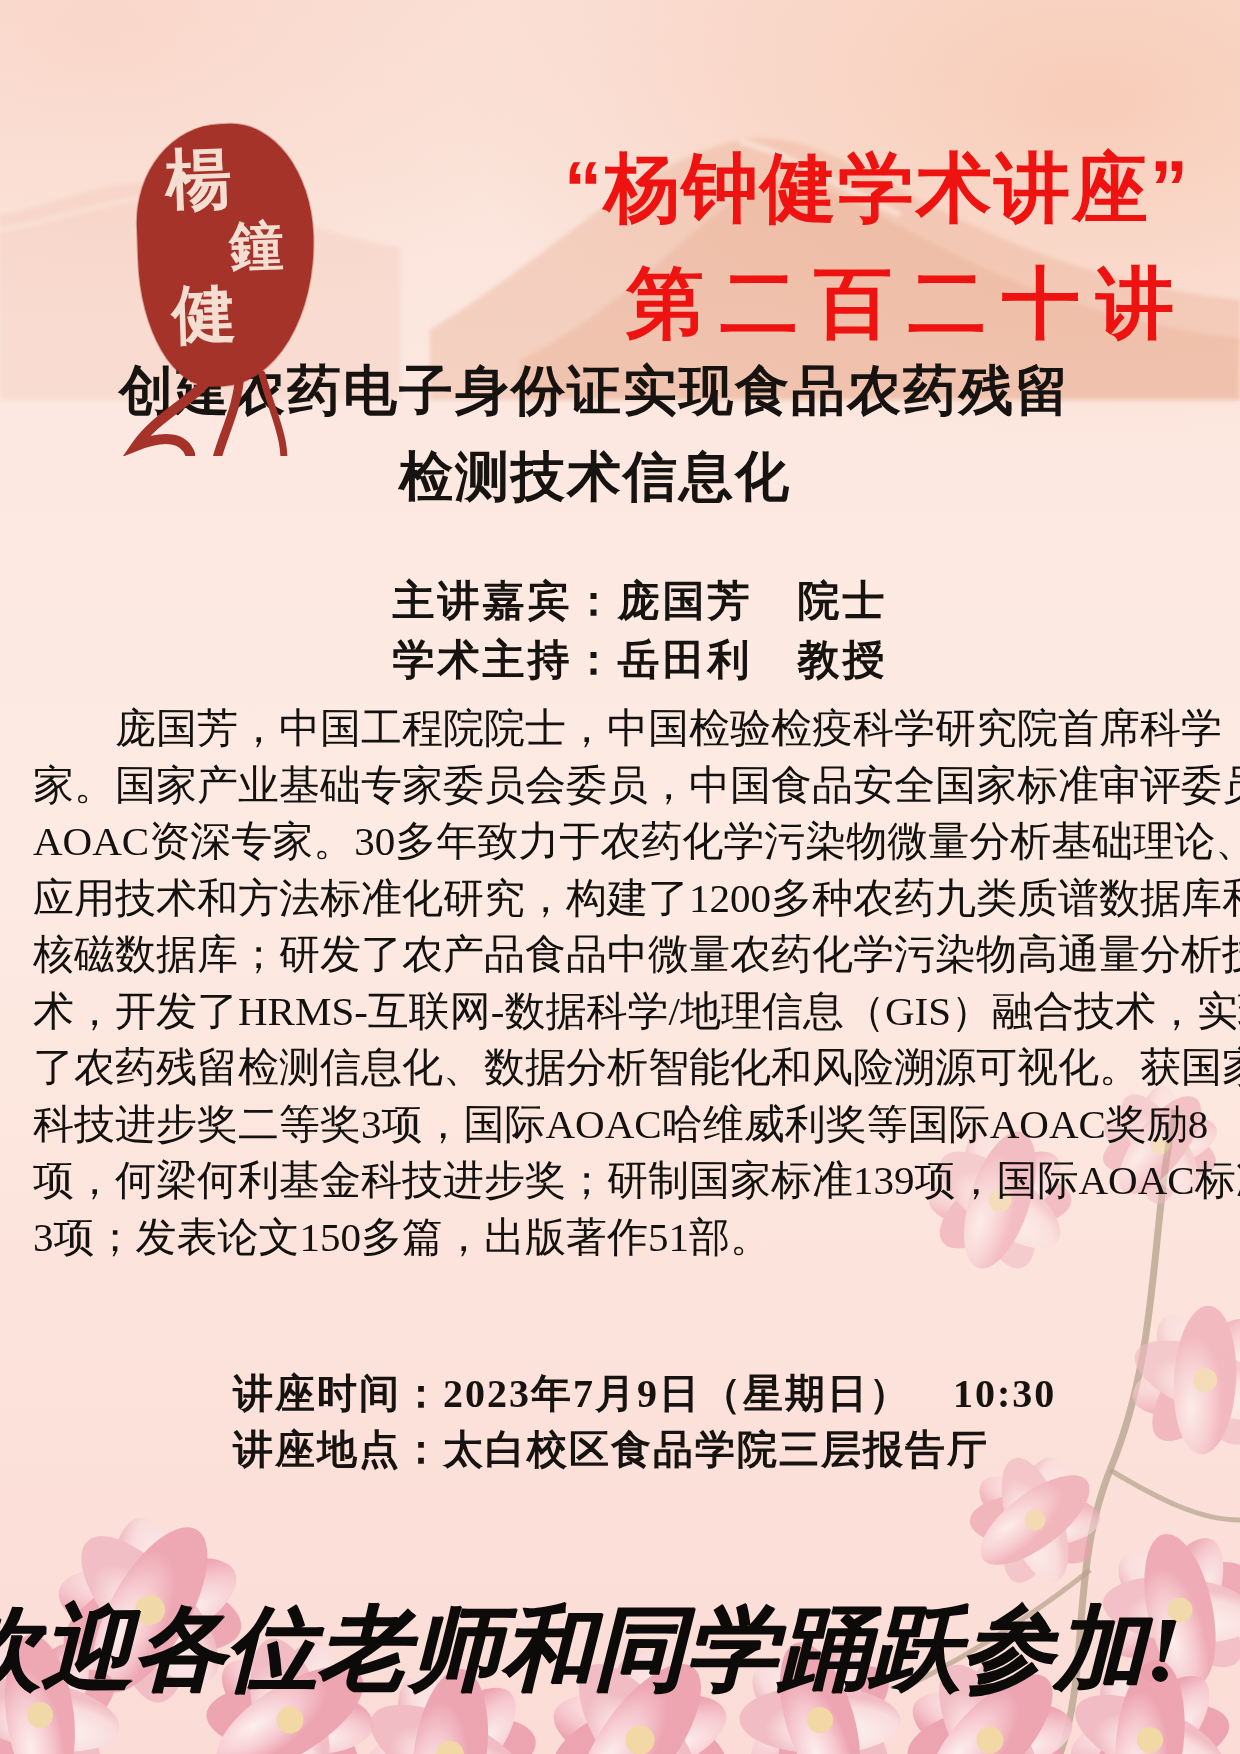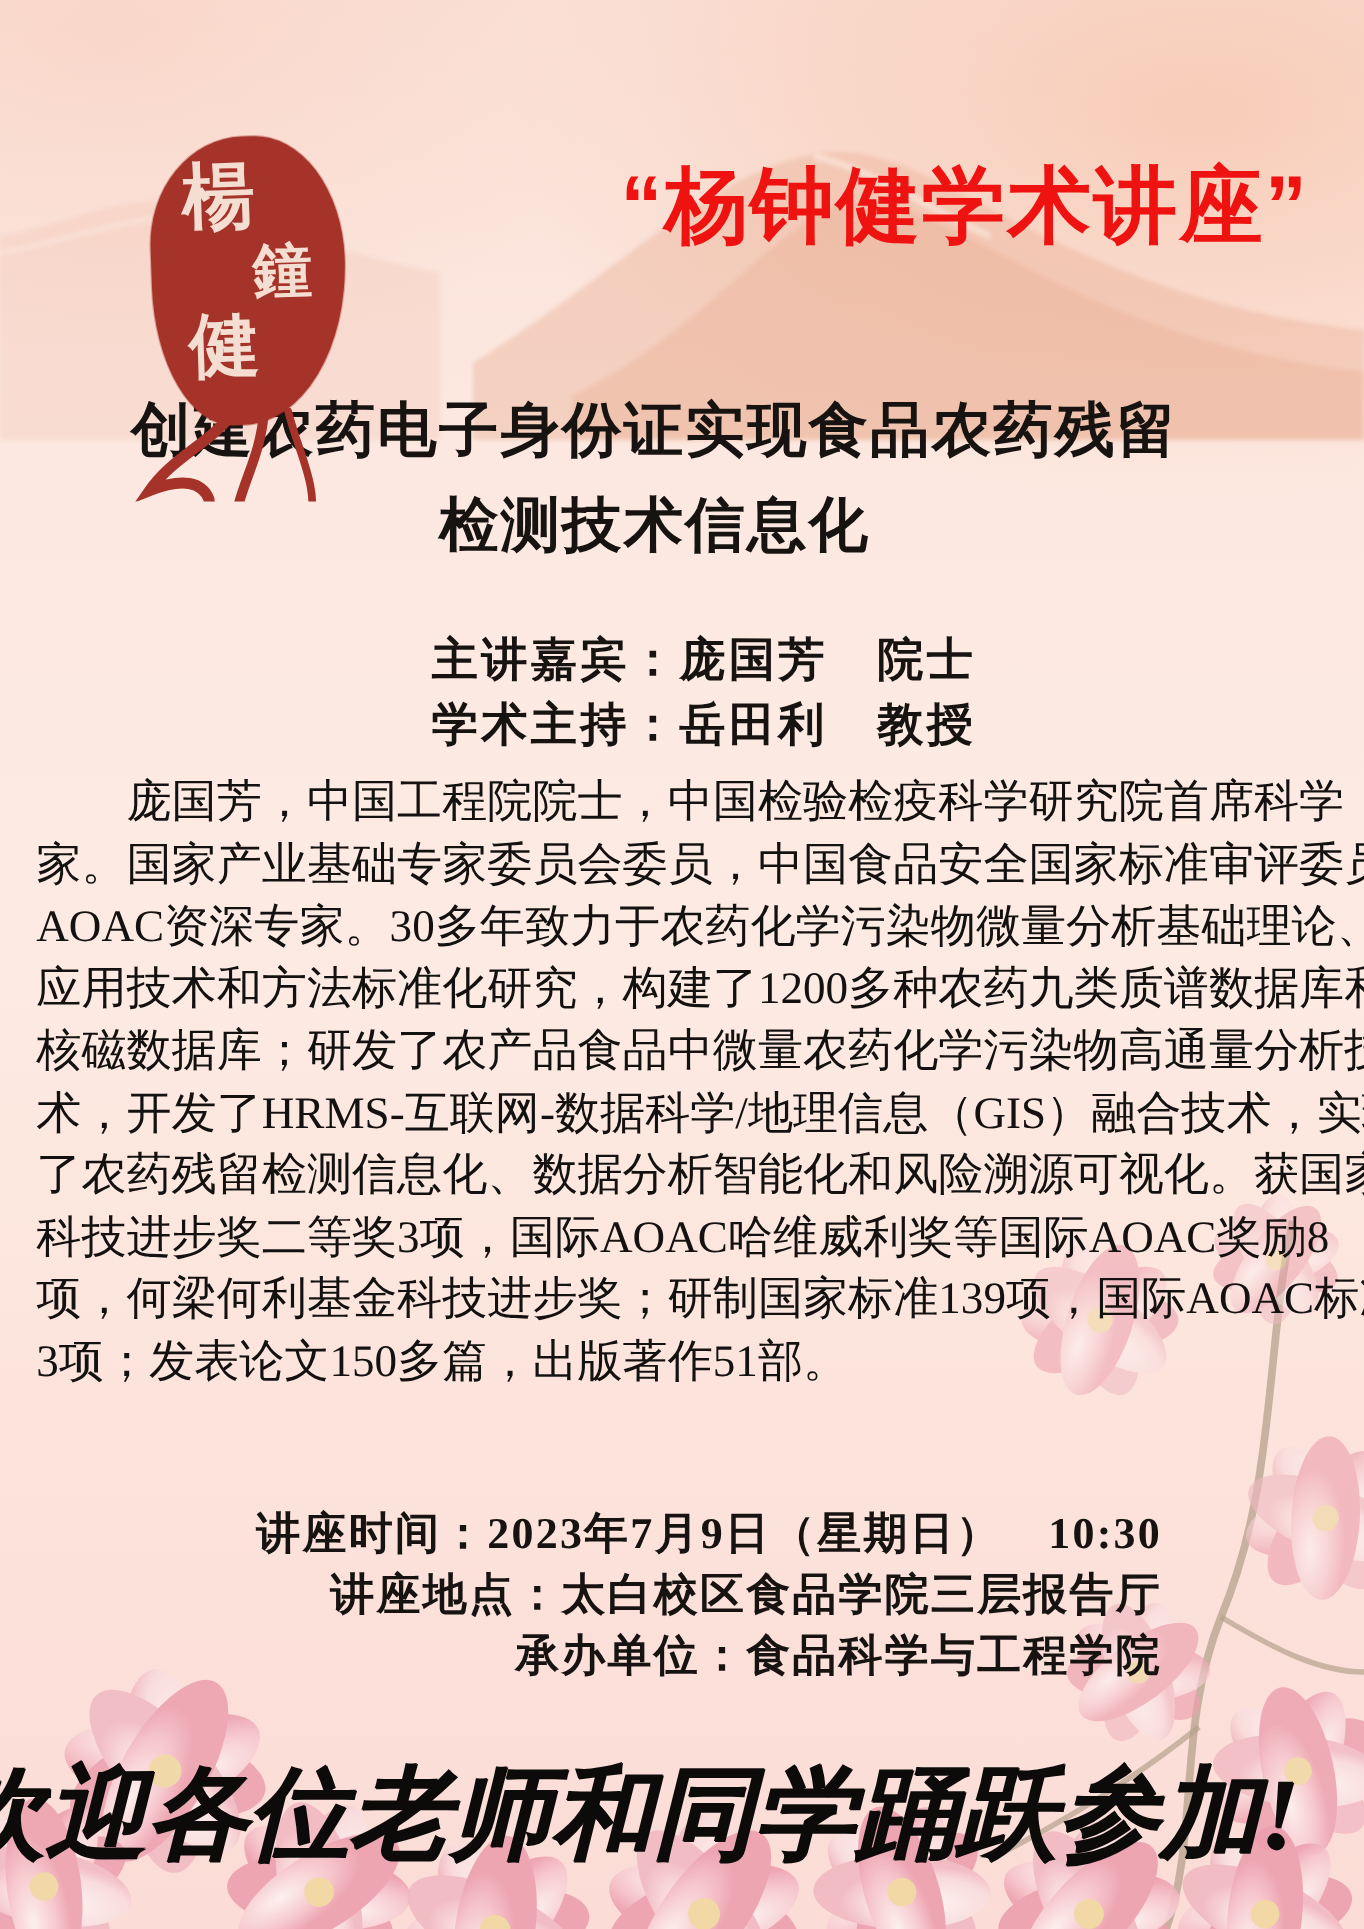--- a/index.html
+++ b/index.html
@@ -59,21 +59,21 @@
   }
   .bio-line{text-align:justify;text-align-last:justify;white-space:nowrap;}
   .bio-line:first-child{text-indent:2em;}
   .bio-line:last-child{text-align-last:left;white-space:normal;}
   
   .info{
     position:absolute;left:233px;top:1366px;z-index:2;
     font-size:40px;line-height:55.5px;font-weight:700;color:#161311;
     letter-spacing:2px;
   }
-  .info-row{white-space:nowrap;text-align:right;}
+  .info-row{white-space:nowrap;}
   
   .footer{
     position:absolute;left:0;top:1594px;width:1240px;z-index:2;
     text-align:center;transform:translateX(-55px);
     font-size:92px;line-height:110px;font-weight:900;font-style:italic;
     letter-spacing:0px;color:#0c0b0a;
     font-family:"Liberation Serif","DejaVu Serif",serif;
     text-shadow:1px 1px 0 #0c0b0a;
   }
 </style>
@@ -141,20 +141,21 @@
     </div>
     <svg width="210" height="340" viewBox="0 0 210 340" style="position:absolute;left:0;top:0;">
       <path d="M96,252 C70,288 36,298 14,330 C44,318 62,322 68,338 C70,352 56,358 46,352" stroke="#a5332a" stroke-width="10" fill="none" stroke-linecap="round"></path>
       <path d="M118,256 C116,298 96,326 92,356 C90,382 108,394 126,388 C140,382 142,366 130,360" stroke="#a5332a" stroke-width="9" fill="none" stroke-linecap="round"></path>
       <path d="M140,258 C150,298 168,326 160,362 C154,386 176,396 190,384" stroke="#a5332a" stroke-width="7" fill="none" stroke-linecap="round"></path>
     </svg>
   </div>
 
   <div class="title-block">
     <div class="title-line1">“杨钟健学术讲座”</div>
+    <div class="title-line2">第二百二十讲</div>
   </div>
 
   <div class="subtitle-block">
     <div>创建农药电子身份证实现食品农药残留</div>
     <div>检测技术信息化</div>
   </div>
 
   <div class="speakers-block">
     <div>主讲嘉宾：庞国芳　院士</div>
     <div>学术主持：岳田利　教授</div>
@@ -173,20 +174,17 @@
     <div class="bio-line">3项；发表论文150多篇，出版著作51部。</div>
   </div>
 
   <div class="info">
     <div class="info-row">
       <span>讲座时间：</span><span>2023年7月9日（星期日）　10:30</span>
     </div>
     <div class="info-row">
       <span>讲座地点：</span><span>太白校区食品学院三层报告厅</span>
     </div>
-    <div class="info-row">
-      <span>承办单位：</span><span>食品科学与工程学院</span>
-    </div>
   </div>
 
   <div class="footer">欢迎各位老师和同学踊跃参加!</div>
 
 </div>
 
 </body></html>

